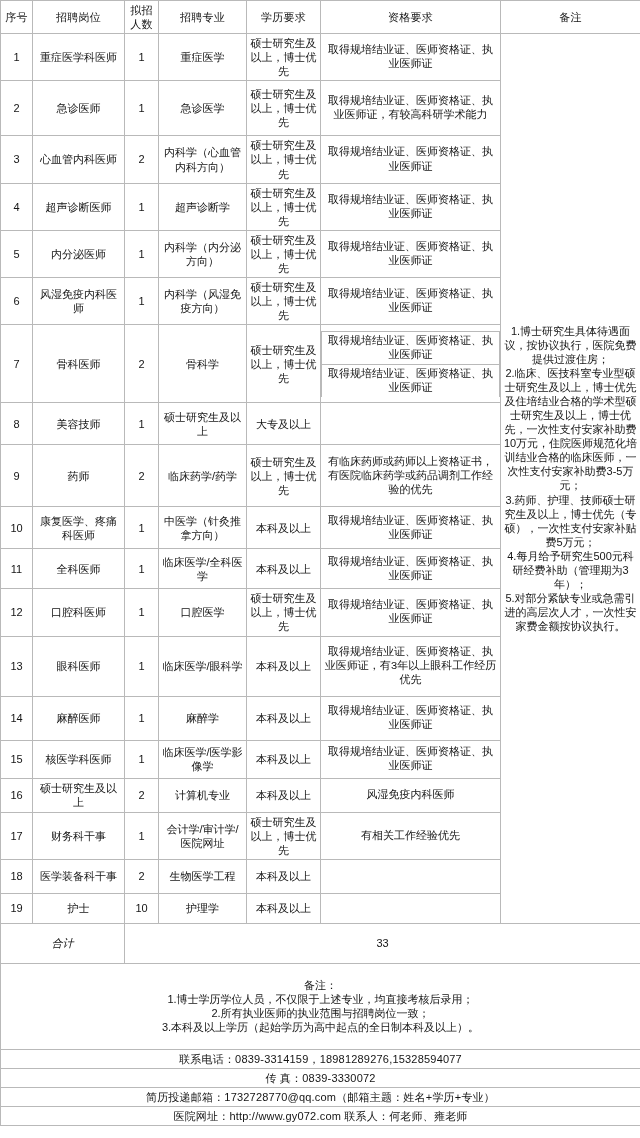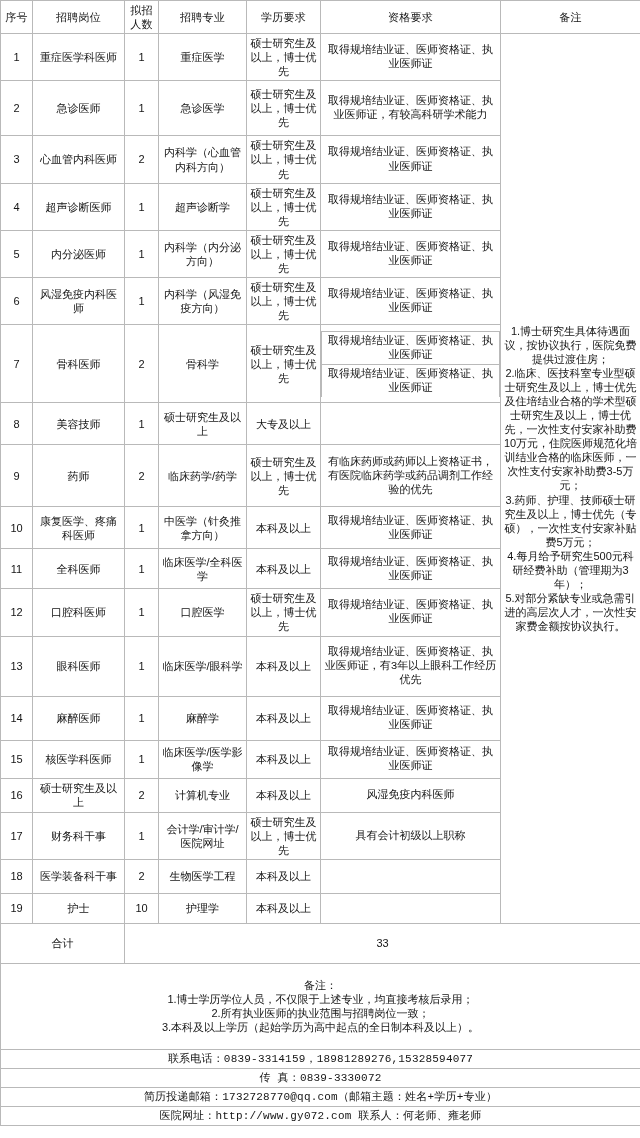--- a/index.html
+++ b/index.html
@@ -65,37 +65,36 @@
     padding:3px 4px 3px 4px;
     white-space:pre-line;
   }
   td.empty{}
   .clip{
     display:block;
     max-height:100%;
     overflow:hidden;
     text-align:center;
   }
-  td.total-label{font-size:11.5px;}
+  td.total-label{font-size:11.5px;font-style:italic;}
   td.total-val{font-size:11.5px;}
   
   td.remarks{
     text-align:left;
     vertical-align:top;
     font-size:11px;
     line-height:1.55;
     padding:4px 5px 6px 5px;
     white-space:pre-line;
   }
   td.contact{
     text-align:center;
     font-size:11.5px;
     padding:7px 4px;
     letter-spacing:0.2px;
-    font-family:Liberation Mono, monospace;
   }
   .sub{border-collapse:collapse;width:100%;height:100%;table-layout:fixed;}
   .sub td{border:0;border-bottom:1px solid #b9b9b9;padding:6px 2px;font-size:10.5px;line-height:1.3;}
   .sub tr:last-child td{border-bottom:0;}
 </style>
 </head>
 <body>
 
 <div id="sheet">
 
@@ -316,21 +315,21 @@
       </tr>
 
       <tr style="height:40px;">
         <td class="no">17</td>
         <td>财务科干事</td>
         <td class="num">1</td>
         <td>会计学/审计学/医院网址</td>
         <td class="edu">
             <span class="clip">硕士研究生及以上，博士优先</span>
           </td>
-        <td class="qual">具有会计初级以上职称</td>
+        <td class="qual">有相关工作经验优先</td>
       </tr>
 
       <tr style="height:34px;">
         <td class="no">18</td>
         <td>医学装备科干事</td>
         <td class="num">2</td>
         <td>生物医学工程</td>
         <td class="edu">
             <span class="clip">本科及以上</span>
           </td>

